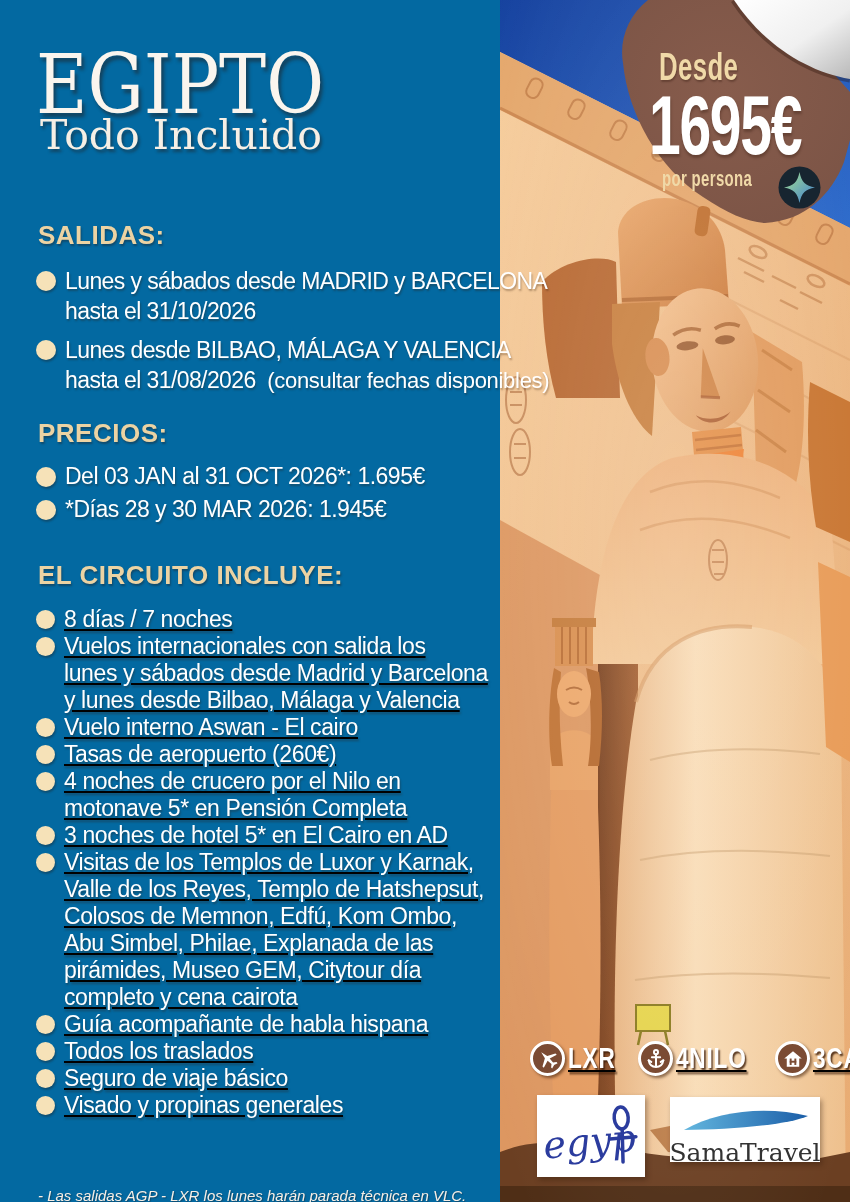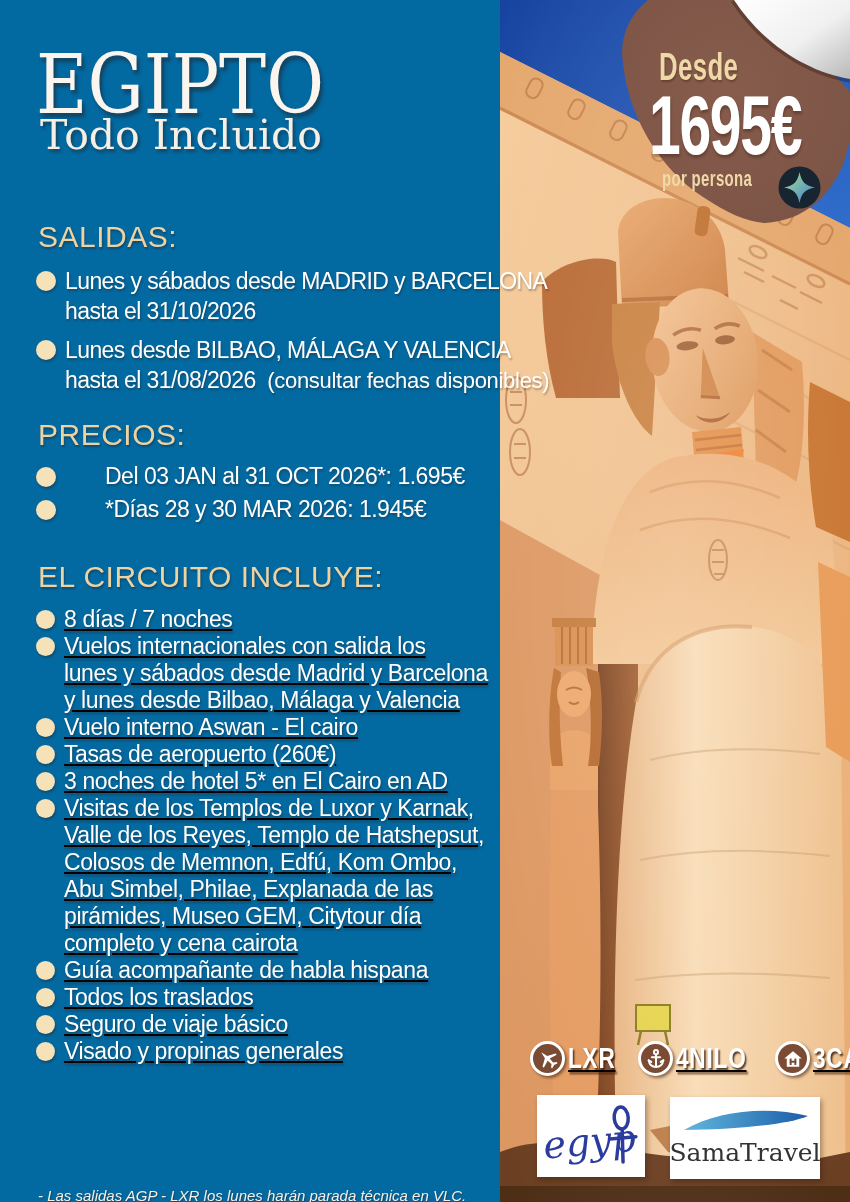--- a/index.html
+++ b/index.html
@@ -16,33 +16,33 @@
   .title{
     position:absolute;left:36px;top:44px;font-family:"DejaVu Serif","Liberation Serif",serif;
     font-size:82px;line-height:1;color:#faf5ee;transform:scaleX(.86);transform-origin:left top;
     text-shadow:3px 4px 4px rgba(40,18,8,.45);white-space:pre;
   }
   .subtitle{
     position:absolute;left:40px;top:111px;font-family:"DejaVu Serif","Liberation Serif",serif;
     font-size:41px;color:#f6efe5;text-shadow:2px 3px 3px rgba(40,18,8,.4);white-space:pre;
   }
   .sec-h{
-    position:absolute;font-size:30px;font-weight:normal;color:#ecd3a3;
+    position:absolute;font-size:26px;font-weight:bold;color:#ecd3a3;
     letter-spacing:.5px;text-shadow:1px 2px 2px rgba(40,18,8,.35);white-space:pre;
   }
   .h-salidas{left:38px;top:220px;}
   .h-precios{left:38px;top:418px;}
   .h-circuito{left:38px;top:560px;}
   .list{position:absolute;}
   .l-salidas{left:36px;top:266px;}
   .l-precios{left:36px;top:462px;}
   .l-circuito{left:36px;top:606px;}
   .li{display:flex;align-items:flex-start;}
   .l-salidas .li{margin-bottom:8px;}
-  .l-precios .li{margin-bottom:5px;gap:40px;}
+  .l-precios .li{margin-bottom:5px;}
   .l-circuito .li{margin-bottom:0;text-decoration:underline;}
   .dot{
     flex:none;width:20px;height:20px;border-radius:50%;background:#f6e2b8;
     margin-right:9px;margin-top:5px;box-shadow:1px 2px 2px rgba(40,18,8,.3);
   }
   .l-circuito .dot{width:19px;height:19px;margin-top:4px;}
   .li-text{
     color:#ffffff;white-space:pre;text-shadow:1px 2px 2px rgba(50,25,10,.35);
   }
   .l-salidas .li-text{font-size:23px;line-height:30px;letter-spacing:-0.6px;}
@@ -68,21 +68,21 @@
     flex:none;width:35px;height:35px;border-radius:50%;background:#7b4b33;
     border:3px solid #ffffff;box-sizing:border-box;display:flex;align-items:center;justify-content:center;
     box-shadow:2px 2px 3px rgba(60,28,8,.55);
   }
   .sum-label{display:inline-block;font-size:29px;font-weight:bold;color:#ffffff;
     letter-spacing:1px;transform:scaleX(.78);transform-origin:left center;
     text-shadow:2px 2px 2px rgba(60,28,8,.85);white-space:pre;}
   
   .logo-box{position:absolute;background:#ffffff;box-shadow:2px 3px 5px rgba(50,25,10,.4);}
   .logo-egypt{left:537px;top:1095px;width:108px;height:82px;}
-  .logo-sama{left:670px;top:1097px;width:150px;height:82px;}
+  .logo-sama{left:670px;top:1097px;width:150px;height:65px;}
 </style>
 </head>
 <body>
 
 <div class="poster">
 
   <div class="photo">
     <svg width="350" height="1202" viewBox="0 0 350 1202">
       <defs>
         <linearGradient id="skyG" x1="0" y1="0" x2="1" y2="1">
@@ -274,20 +274,25 @@
 lunes y sábados desde Madrid y Barcelona
 y lunes desde Bilbao, Málaga y Valencia</span>
         </div>
       <div class="li">
           <span class="dot"></span>
           <span class="li-text">Vuelo interno Aswan - El cairo</span>
         </div>
       <div class="li">
           <span class="dot"></span>
           <span class="li-text">Tasas de aeropuerto (260€)</span>
+        </div>
+      <div class="li">
+          <span class="dot"></span>
+          <span class="li-text">4 noches de crucero por el Nilo en
+motonave 5* en Pensión Completa</span>
         </div>
       <div class="li">
           <span class="dot"></span>
           <span class="li-text">3 noches de hotel 5* en El Cairo en AD</span>
         </div>
       <div class="li">
           <span class="dot"></span>
           <span class="li-text">Visitas de los Templos de Luxor y Karnak,
 Valle de los Reyes, Templo de Hatshepsut,
 Colosos de Memnon, Edfú, Kom Ombo,

